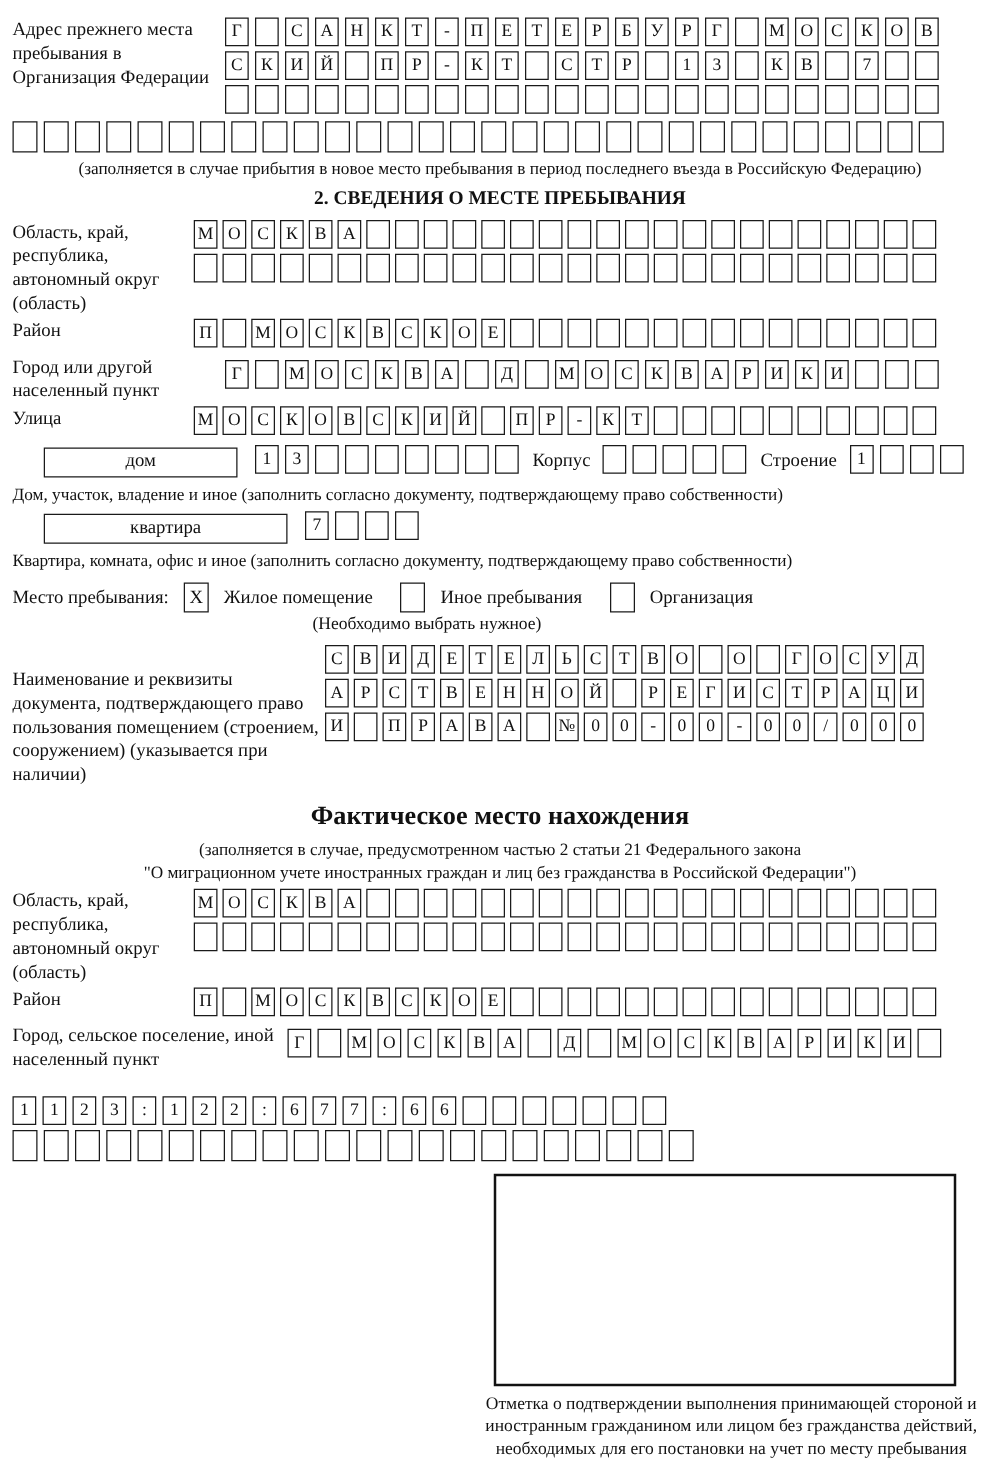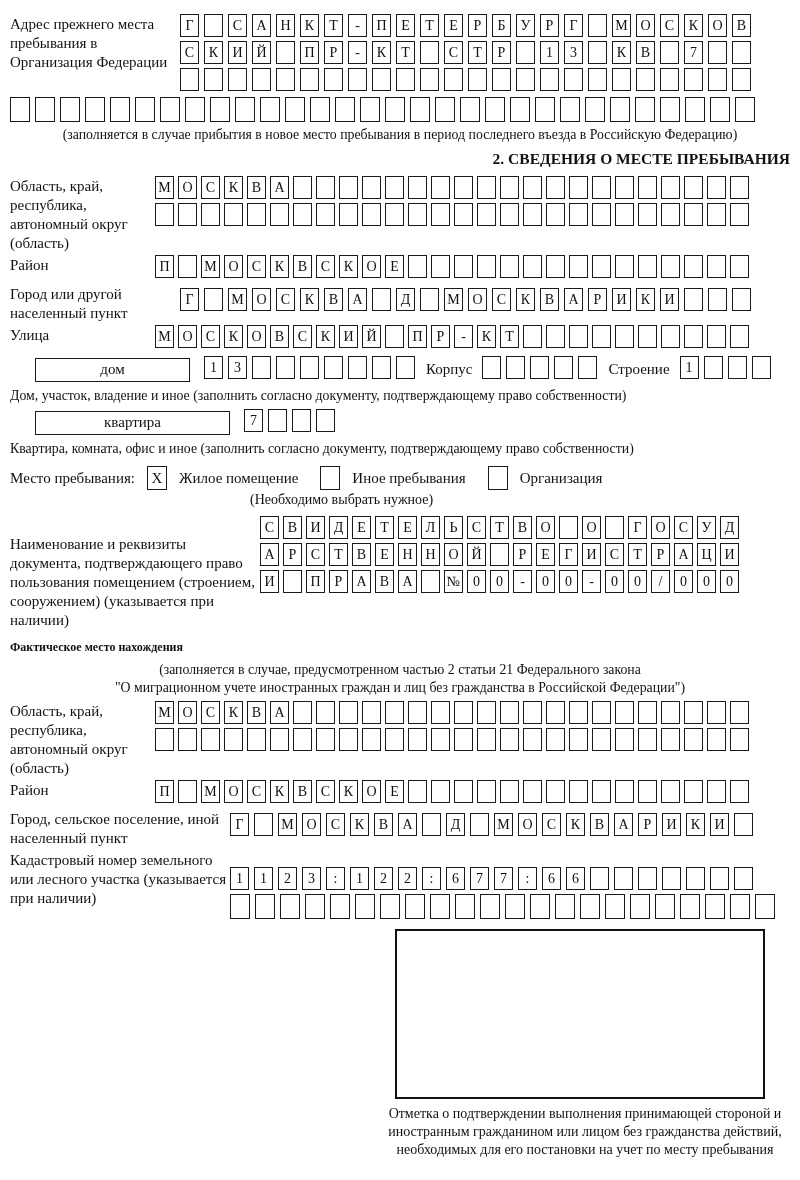--- a/index.html
+++ b/index.html
@@ -11,33 +11,33 @@
   .w170{width:170px;} .w145{width:145px;} .w250{width:250px;margin-top:18px;} .w220{width:220px;}
   .cells-col{display:flex;flex-direction:column;}
   .cells{display:flex;margin-bottom:4px;}
   .g4 .cell, .g4 .cell{margin-right:4px;}
   .g4 .cell{margin-right:4px;}
   .g5 .cell{margin-right:5px;}
   .cell{width:17px;height:21px;border:1.6px solid #1a1a1a;display:inline-flex;align-items:center;justify-content:center;font-size:14px;flex:none;background:#fff;}
   .big .cell{width:18px;height:23px;}
   .caption{font-size:13.8px;line-height:18px;}
   .center{text-align:center;}
-  .section-title{font-weight:bold;text-align:right;font-size:15.5px;margin:6px 0 8px 0;}
+  .section-title{font-weight:bold;text-align:center;font-size:15.5px;margin:6px 0 8px 0;}
   .house-row{display:flex;align-items:center;margin:4px 0 4px 25px;}
   .field-box{border:1.6px solid #1a1a1a;height:24px;display:flex;align-items:center;justify-content:center;font-size:15px;flex:none;box-sizing:border-box;}
   .house-box{width:155px;margin-right:14px;}
   .apt-box{width:195px;margin-right:14px;}
   .inline-label{font-size:15px;margin:0 10px 0 6px;flex:none;}
   .stay-row{display:flex;align-items:center;margin:8px 0 2px 0;font-family:Liberation Serif, serif;}
   .stay-label{font-size:15px;margin-right:12px;}
   .chk{width:20px;height:24px;border:1.6px solid #1a1a1a;display:inline-flex;align-items:center;justify-content:center;font-size:15px;flex:none;box-sizing:border-box;}
   .opt-label{font-size:15px;margin:0 22px 0 12px;}
   .choose-note{font-size:14px;margin:2px 0 8px 240px;}
   .subtitle{font-size:13.8px;line-height:18px;text-align:center;}
-  .fact-title{font-weight:bold;font-size:12px;margin:10px 0 6px 0;}
+  .fact-title{font-weight:bold;text-align:center;font-size:21px;margin:10px 0 6px 0;}
   .cad-cells{margin-top:17px;}
   .stamp-box{margin:6px 0 0 385px;width:370px;height:170px;border:2px solid #111;box-sizing:border-box;}
   .stamp-caption{margin:6px 0 0 375px;width:400px;text-align:center;font-size:14px;line-height:18px;}
   .mt4{margin-top:4px;}
 </style>
 </head>
 <body>
 
 <div class="page">
 
@@ -565,21 +565,20 @@
         <span class="cell">А</span>
         <span class="cell">Р</span>
         <span class="cell">И</span>
         <span class="cell">К</span>
         <span class="cell">И</span>
         <span class="cell"></span>
       </div>
   </div>
 
   <div class="form-row">
-    <div class="label w220">Кадастровый номер земельного или лесного участка (указывается при наличии)</div>
     <div class="cells-col cad-cells">
       <div class="cells g5">
           <span class="cell">1</span>
           <span class="cell">1</span>
           <span class="cell">2</span>
           <span class="cell">3</span>
           <span class="cell">:</span>
           <span class="cell">1</span>
           <span class="cell">2</span>
           <span class="cell">2</span>

